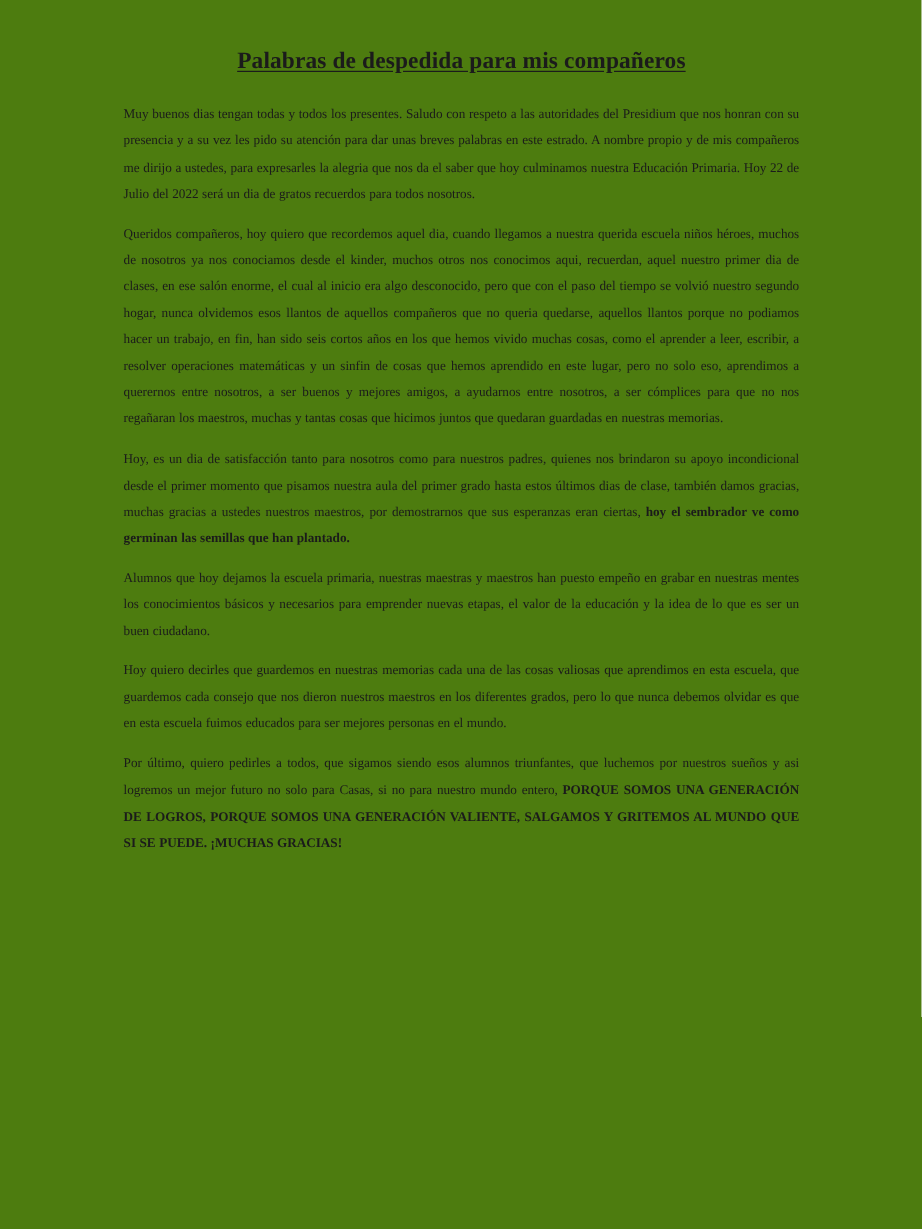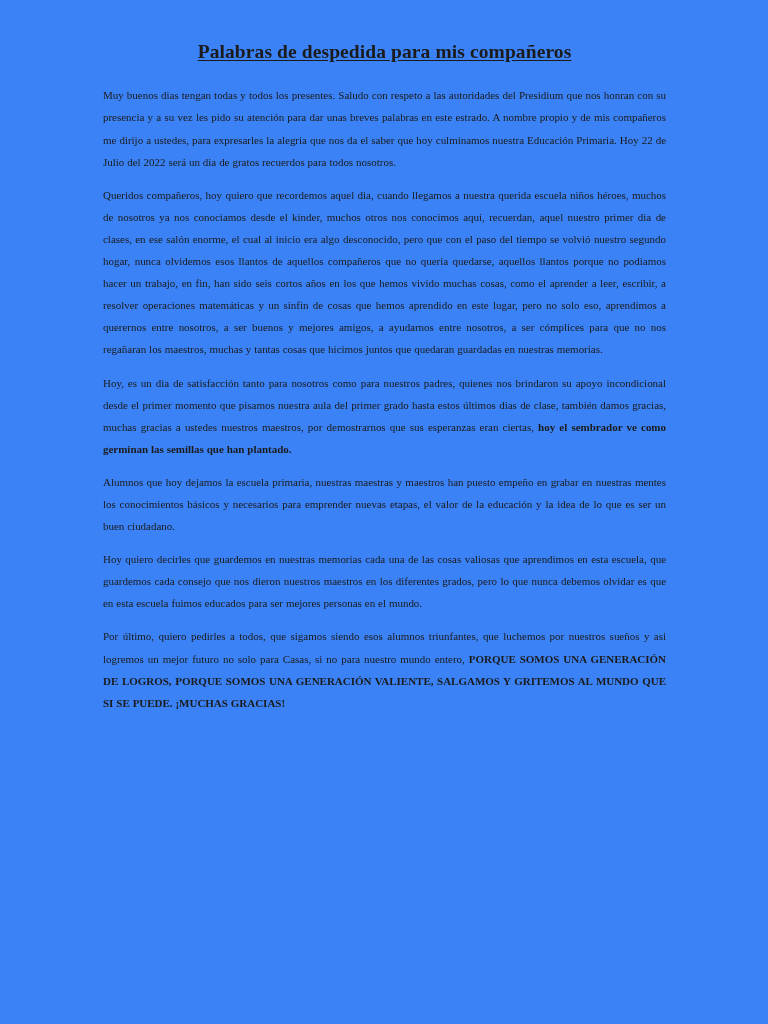--- a/index.html
+++ b/index.html
@@ -59,21 +59,21 @@
   .b {
     font-weight: bold;
   }
   .caps {
     font-weight: bold;
   }
 </style>
 </head>
 <body style="background-color: rgb(255, 255, 255);">
 
-<div class="page" style="background-color: #3b82f6;">
+<div class="page" style="background-color: #4d7c0f;">
   <div class="doc-body">
 
     <h1 class="doc-title"><span class="title-text">Palabras de despedida para mis compañeros</span></h1>
 
     <p class="para"><span>Muy buenos dias tengan todas y todos los presentes. Saludo con respeto a las autoridades del Presidium que nos honran con su presencia y a su vez les pido su atención para dar unas breves palabras en este estrado. A nombre propio y de mis compañeros me dirijo a ustedes, para expresarles la alegria que nos da el saber que hoy culminamos nuestra Educación Primaria. Hoy 22 de Julio del 2022 será un dia de gratos recuerdos para todos nosotros.</span></p>
 
     <p class="para"><span>Queridos compañeros, hoy quiero que recordemos aquel dia, cuando llegamos a nuestra querida escuela niños héroes, muchos de nosotros ya nos conociamos desde el kinder, muchos otros nos conocimos aqui, recuerdan, aquel nuestro primer dia de clases, en ese salón enorme, el cual al inicio era algo desconocido, pero que con el paso del tiempo se volvió nuestro segundo hogar, nunca olvidemos esos llantos de aquellos compañeros que no queria quedarse, aquellos llantos porque no podiamos hacer un trabajo, en fin, han sido seis cortos años en los que hemos vivido muchas cosas, como el aprender a leer, escribir, a resolver operaciones matemáticas y un sinfin de cosas que hemos aprendido en este lugar, pero no solo eso, aprendimos a querernos entre nosotros, a ser buenos y mejores amigos, a ayudarnos entre nosotros, a ser cómplices para que no nos regañaran los maestros, muchas y tantas cosas que hicimos juntos que quedaran guardadas en nuestras memorias.</span></p>
 
     <p class="para"><span>Hoy, es un dia de satisfacción tanto para nosotros como para nuestros padres, quienes nos brindaron su apoyo incondicional desde el primer momento que pisamos nuestra aula del primer grado hasta estos últimos dias de clase, también damos gracias, muchas gracias a ustedes nuestros maestros, por demostrarnos que sus esperanzas eran ciertas, </span><span class="b">hoy el sembrador ve como germinan las semillas que han plantado.</span></p>
 

